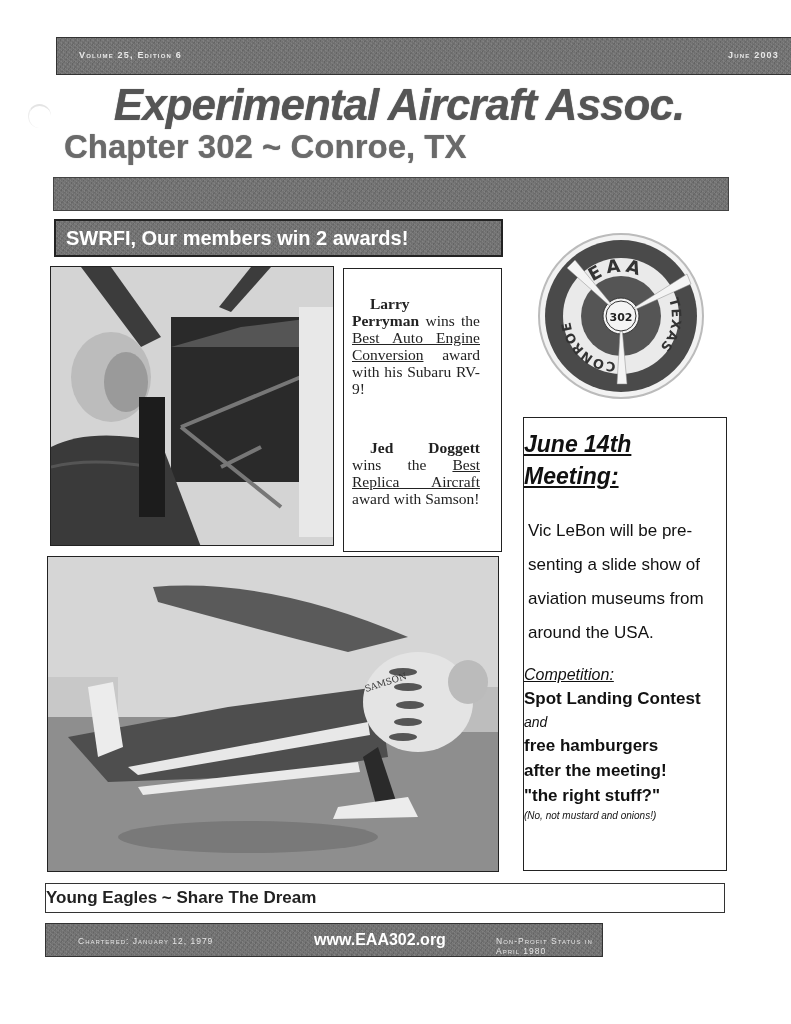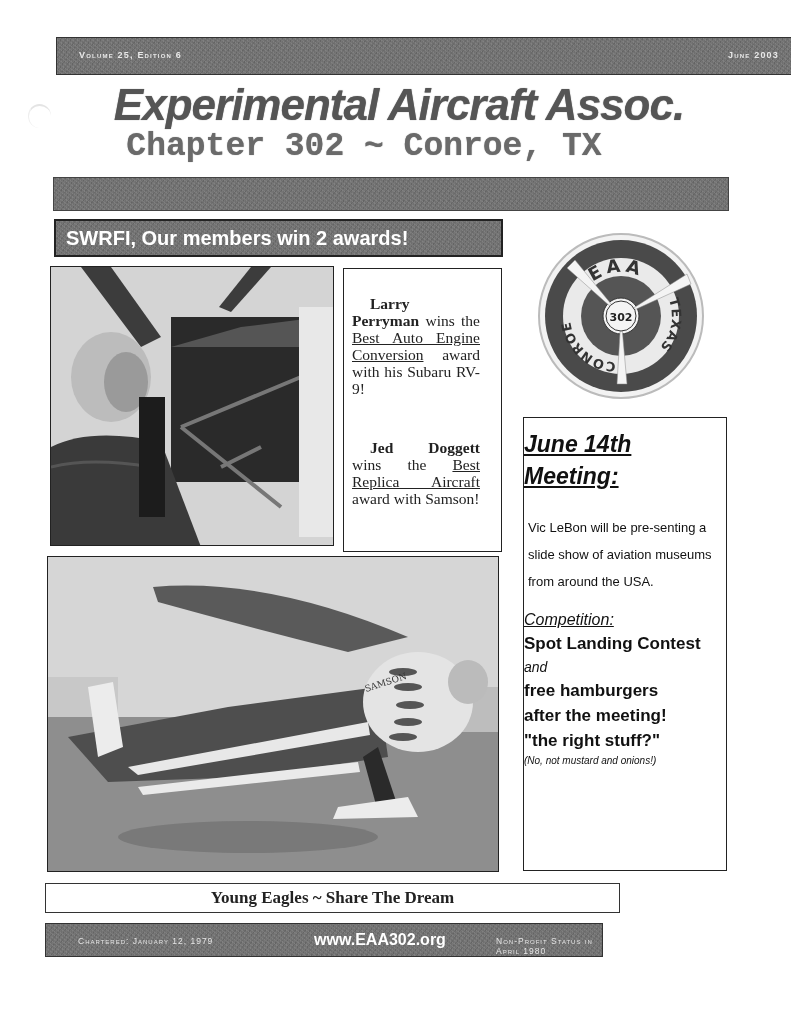--- a/index.html
+++ b/index.html
@@ -21,24 +21,23 @@
   }
   .topbar .left { left: 22px; }
   .topbar .right { right: 48px; }
   .title1 {
     position: absolute; left: 64px; top: 80px; width: 670px; text-align: center;
     font-size: 44px; font-weight: bold; font-style: italic; color: #555;
     letter-spacing: -1px; white-space: nowrap;
     text-shadow: 0 0 1px #777;
   }
   .title2 {
-    position: absolute; left: 64px; top: 128px; width: 600px; text-align: center;
+    position: absolute; left: 64px; top: 128px; width: 600px; 
     font-size: 33px; font-weight: bold; color: #6a6a6a; white-space: nowrap;
     text-shadow: 0 0 1px #888;
-    font-family: Liberation Mono, monospace;
   }
   .band {
     position: absolute; left: 53px; top: 177px; width: 676px; height: 34px;
     border: 1px solid #444; box-sizing: border-box;
   }
   .headline {
     position: absolute; left: 54px; top: 219px; width: 449px; height: 38px;
     border: 2px solid #222; box-sizing: border-box;
   }
   .headline span {
@@ -68,29 +67,29 @@
     position: absolute; left: 537px; top: 232px; width: 168px; height: 168px;
   }
   .meeting {
     position: absolute; left: 523px; top: 417px; width: 204px; height: 454px;
     border: 1px solid #222; box-sizing: border-box; text-align: left; color: #111;
   }
   .meeting .mtitle {
     font-size: 23px; font-weight: bold; font-style: italic; text-decoration: underline;
     line-height: 32px; margin-top: 10px;
   }
-  .meeting .mbody { font-size: 13px; line-height: 27px; margin-top: 22px; padding: 0 4px; }
+  .meeting .mbody { font-size: 17px; line-height: 34px; margin-top: 22px; padding: 0 4px; }
   .meeting .comp { font-size: 16px; font-style: italic; text-decoration: underline; margin-top: 14px; line-height: 22px; }
   .meeting .line { font-size: 17px; line-height: 25px; font-weight: bold; }
   .meeting .and { font-size: 14px; font-style: italic; line-height: 22px; }
   .meeting .note { font-size: 10px; font-style: italic; line-height: 16px; }
   .tagline {
-    position: absolute; left: 45px; top: 883px; width: 575px; height: 30px;
-    border: 1px solid #333; box-sizing: border-box; text-align: center;
-    font-size: 17px; font-weight: bold; line-height: 28px; color: #222; font-family: Liberation Serif, serif;
+    position: absolute; left: 45px; top: 883px; width: 680px; height: 30px;
+    border: 1px solid #333; box-sizing: border-box; 
+    font-size: 17px; font-weight: bold; line-height: 28px; color: #222;
   }
   .footer {
     position: absolute; left: 45px; top: 923px; width: 558px; height: 34px;
     border: 1px solid #333; box-sizing: border-box; color: #e6e6e6;
   }
   .footer .f-left { position: absolute; left: 32px; top: 12px; font-size: 8.5px; letter-spacing: 1px; font-variant: small-caps; }
   .footer .f-mid { position: absolute; left: 268px; top: 7px; font-size: 16px; font-weight: bold; color: #fff; }
   .footer .f-right { position: absolute; left: 450px; top: 12px; font-size: 8.5px; letter-spacing: 1px; font-variant: small-caps; }
   .smudge {
     position: absolute; left: 28px; top: 104px; width: 22px; height: 22px;

